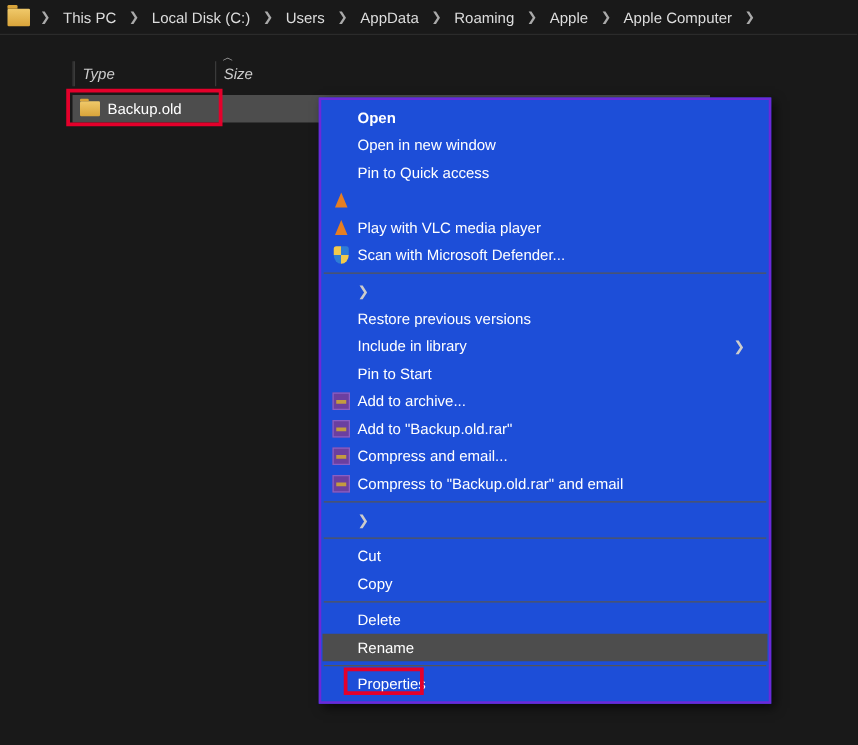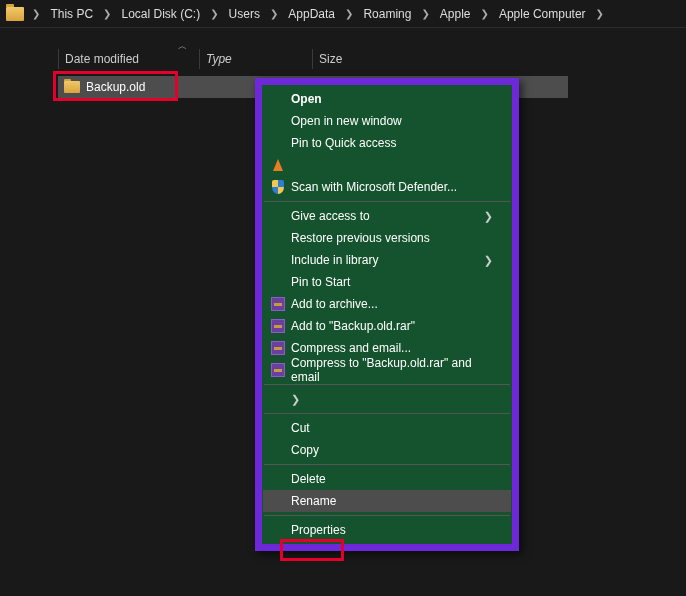--- a/index.html
+++ b/index.html
@@ -65,21 +65,21 @@
     left: 120px; top: -6px;
     font-size: 9px;
     color: #aaa;
   }
   .headers .divider {
     width: 1px; height: 20px;
     background: #3a3a3a;
   }
   .headers .col.date { width: 140px; }
   .headers .col.type { width: 112px; font-style: italic; }
-  .headers .col.size { width: 60px; }
+  .headers .col.size { width: 60px; font-style: italic; }
   .file-row {
     display: flex;
     align-items: center;
     height: 22px;
     background: #4d4d4d;
     margin-top: 4px;
     width: 510px;
     position: relative;
   }
   .file-row .small-folder {
@@ -99,23 +99,23 @@
   }
   .highlight-box {
     position: absolute;
     border: 3px solid #e4002b;
   }
   .hl-file { left: -5px; top: -5px; width: 125px; height: 30px; }
   .context-menu {
     position: absolute;
     left: 255px;
     top: 78px;
-    width: 264px;
-    background: #14532d;
-    border: 7px solid #6d28d9;
+    width: 362px;
+    background: #1d4ed8;
+    border: 2px solid #6d28d9;
     box-shadow: 3px 3px 8px rgba(0,0,0,0.6);
     padding: 3px 1px;
   }
   .menu-item {
     display: flex;
     align-items: center;
     height: 22px;
     padding: 0 18px 0 6px;
     color: #fff;
     cursor: pointer;
@@ -193,21 +193,20 @@
   <span class="crumb">Apple</span>
   <span class="sep">❯</span>
   <span class="crumb">Apple Computer</span>
   <span class="sep">❯</span>
 </div>
 
 <div class="content-area">
   <div class="headers">
     <span class="sort-arrow">︿</span>
     <div class="divider"></div>
-    <div class="col date">Date modified</div>
     <div class="divider"></div>
     <div class="col type">Type</div>
     <div class="divider"></div>
     <div class="col size">Size</div>
   </div>
 
   <div class="file-row">
     <div class="highlight-box hl-file"></div>
     <span class="small-folder"></span>
     <span>Backup.old</span>
@@ -232,29 +231,35 @@
 
     </div>
       <div class="menu-item">
       <span class="mi-icon">
           <div class="vlc-cone"></div>
         </span>
 
     </div>
       <div class="menu-item">
       <span class="mi-icon">
+          <div class="vlc-cone"></div>
+        </span>
+      <span class="mi-label">Play with VLC media player</span>
+
+    </div>
+      <div class="menu-item">
+      <span class="mi-icon">
           <div class="shield"></div>
         </span>
       <span class="mi-label">Scan with Microsoft Defender...</span>
 
     </div>
       <div class="menu-sep"></div>
       <div class="menu-item">
       <span class="mi-icon"></span>
-      <span class="mi-label">Give access to</span>
       <span class="submenu-arrow">❯</span>
     </div>
       <div class="menu-item">
       <span class="mi-icon"></span>
       <span class="mi-label">Restore previous versions</span>
 
     </div>
       <div class="menu-item">
       <span class="mi-icon"></span>
       <span class="mi-label">Include in library</span>

